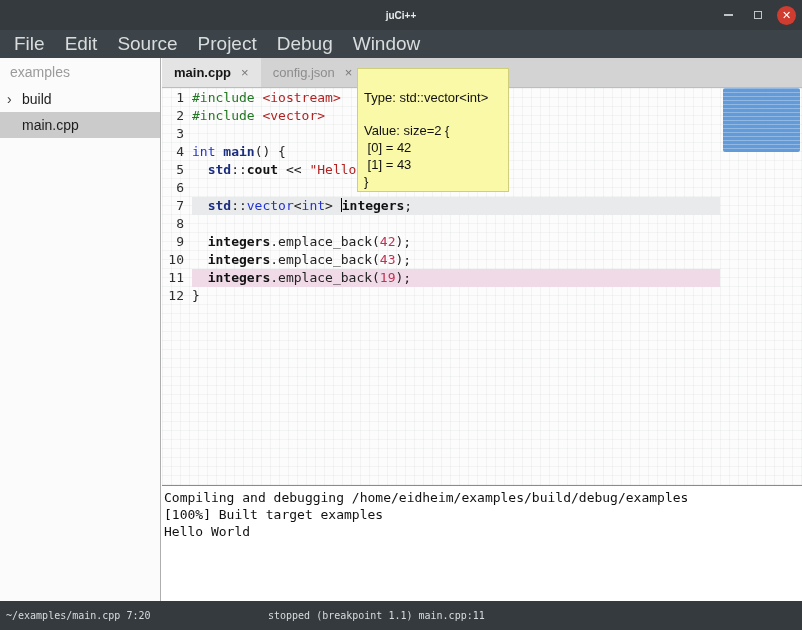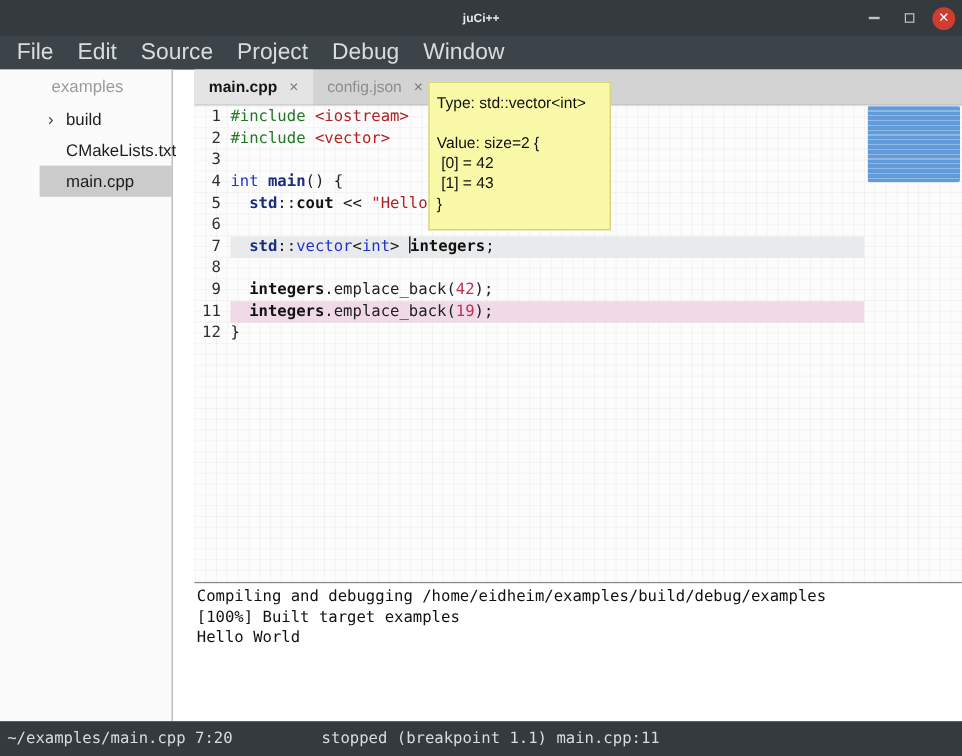--- a/index.html
+++ b/index.html
@@ -14,21 +14,21 @@
   .icon-min{display:block;width:9px;height:2px;background:#bfc5c7;}
   .icon-max{display:block;width:8px;height:8px;border:1.5px solid #bfc5c7;box-sizing:border-box;}
   .win-btn.close{width:19px;height:19px;border-radius:50%;background:var(--close-button,#d13c30);}
   .icon-close{color:#fff;font-size:11px;line-height:1;}
 
   
   .menubar{position:absolute;left:0;top:30px;width:100%;height:28px;background:var(--menubar-bg,#3d4449);display:flex;align-items:center;padding-left:4px;box-sizing:border-box;}
   .menu-item{color:#d8dcdd;font-size:19px;padding:0 10px;height:28px;line-height:28px;}
 
   
-  .sidebar{position:absolute;left:0;top:58px;width:144px;height:543px;background:#fbfbfb;border-right:1px solid #aeaeae;box-sizing:border-box;padding-left:33px;}
+  .sidebar{position:absolute;left:0;top:58px;width:161px;height:543px;background:#fbfbfb;border-right:1px solid #aeaeae;box-sizing:border-box;}
   .side-header{height:28px;line-height:28px;padding-left:10px;color:#9b9b9b;font-size:14px;}
   .tree-item{position:relative;height:26px;line-height:26px;padding-left:22px;font-size:14px;color:#1d1d1d;}
   .tree-item.selected{background:var(--sidebar-selected-bg,#cbcbcb);}
   .expander{position:absolute;left:7px;top:0;font-size:14px;color:#3a3a3a;}
 
   
   .tabbar{position:absolute;left:162px;top:58px;width:640px;height:30px;background:var(--tabbar-bg,#d3d3d3);display:flex;align-items:stretch;border-bottom:1px solid #bdbdbd;box-sizing:border-box;}
   .tab{display:flex;align-items:center;padding:0 12px;font-size:13px;color:#8d8d8d;}
   .tab.active{background:var(--active-tab-bg,#e4e4e4);color:#161616;}
   .tab.active .tab-label{font-weight:bold;}
@@ -59,32 +59,32 @@
   
   .minimap{position:absolute;right:0;top:0;bottom:0;width:82px;}
   .minimap-slider{position:absolute;left:3px;right:2px;top:0;height:64px;border-radius:2px;
     background-color:var(--minimap-slider,#5a96d7);
     background-image:repeating-linear-gradient(180deg,rgba(255,255,255,0.30) 0 1px,transparent 1px 4px);
     opacity:.95;}
 
   
   .tooltip{position:absolute;left:357px;top:68px;width:152px;height:124px;box-sizing:border-box;z-index:40;
     background:var(--tooltip-bg,#f9f9a8);border:1px solid var(--tooltip-border,#cfcf7a);
-    padding:8px 6px;font-size:13px;color:#111;}
+    padding:20px 6px;font-size:13px;color:#111;}
   .tt-line{line-height:17px;white-space:pre;}
   .tt-gap{height:16px;}
 
   
   .output{position:absolute;left:162px;top:485px;width:640px;height:148px;background:#ffffff;border-top:1px solid #8a8a8a;box-sizing:border-box;
     font-family:"DejaVu Sans Mono",monospace;font-size:13px;color:#111;padding:3px 0 0 2px;}
   .out-line{line-height:17px;white-space:pre;}
 
   
   .statusbar{position:absolute;left:0;top:601px;width:100%;height:29px;background:var(--statusbar-bg,#343a3e);color:#d8dcdd;
-    font-family:"DejaVu Sans Mono",monospace;font-size:13px;}
+    font-family:"DejaVu Sans Mono",monospace;font-size:10px;}
   .status-left{position:absolute;left:6px;top:0;line-height:29px;}
   .status-center{position:absolute;left:268px;top:0;line-height:29px;}
 </style>
 </head>
 <body>
 
 <div class="app">
 
   <div class="titlebar">
     <div class="win-title">juCi++</div>
@@ -107,21 +107,20 @@
       <span class="menu-item">Source</span>
       <span class="menu-item">Project</span>
       <span class="menu-item">Debug</span>
       <span class="menu-item">Window</span>
     </div>
 
   <div class="sidebar">
     <div class="side-header">examples</div>
     <div id="tree-items">
         <div class="tree-item"><span class="expander">›</span><span class="tree-label">build</span></div>
-        <div class="tree-item"><span class="tree-label">CMakeLists.txt</span></div>
         <div class="tree-item selected"><span class="tree-label">main.cpp</span></div>
       </div>
   </div>
 
   <div class="tabbar" id="tabbar">
       <div class="tab active">
         <span class="tab-label">main.cpp</span>
         <span class="tab-close">×</span>
       </div>
       <div class="tab">
@@ -160,20 +159,24 @@
           <span class="gutter-num">7</span>
           <span class="line-content"><span class="seg-pl">  </span><span class="seg-ns">std</span><span class="seg-pl">::</span><span class="seg-kw">vector</span><span class="seg-pl">&lt;</span><span class="seg-kw">int</span><span class="seg-pl">&gt; </span><span class="seg-caret"></span><span class="seg-id">integers</span><span class="seg-pl">;</span></span>
         </div>
         <div class="code-line">
           <span class="gutter-num">8</span>
           <span class="line-content"></span>
         </div>
         <div class="code-line">
           <span class="gutter-num">9</span>
           <span class="line-content"><span class="seg-pl">  </span><span class="seg-id">integers</span><span class="seg-pl">.</span><span class="seg-pl">emplace_back</span><span class="seg-pl">(</span><span class="seg-num">42</span><span class="seg-pl">);</span></span>
+        </div>
+        <div class="code-line">
+          <span class="gutter-num">10</span>
+          <span class="line-content"><span class="seg-pl">  </span><span class="seg-id">integers</span><span class="seg-pl">.</span><span class="seg-pl">emplace_back</span><span class="seg-pl">(</span><span class="seg-num">43</span><span class="seg-pl">);</span></span>
         </div>
         <div class="code-line hl-stop">
           <span class="gutter-num">11</span>
           <span class="line-content"><span class="seg-pl">  </span><span class="seg-id">integers</span><span class="seg-pl">.</span><span class="seg-pl">emplace_back</span><span class="seg-pl">(</span><span class="seg-num">19</span><span class="seg-pl">);</span></span>
         </div>
         <div class="code-line">
           <span class="gutter-num">12</span>
           <span class="line-content"><span class="seg-pl">}</span></span>
         </div>
       </div>

